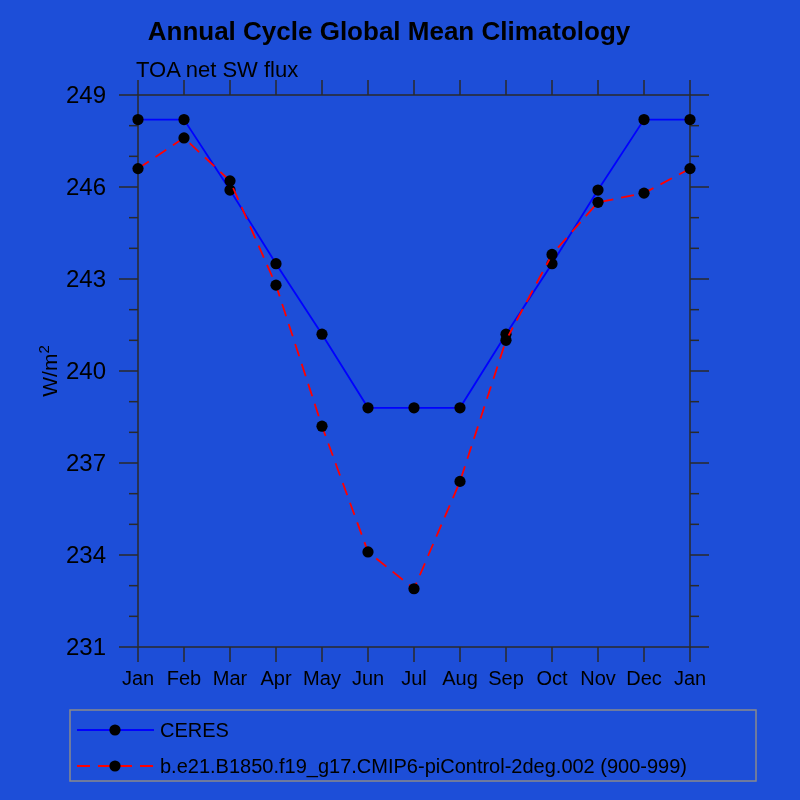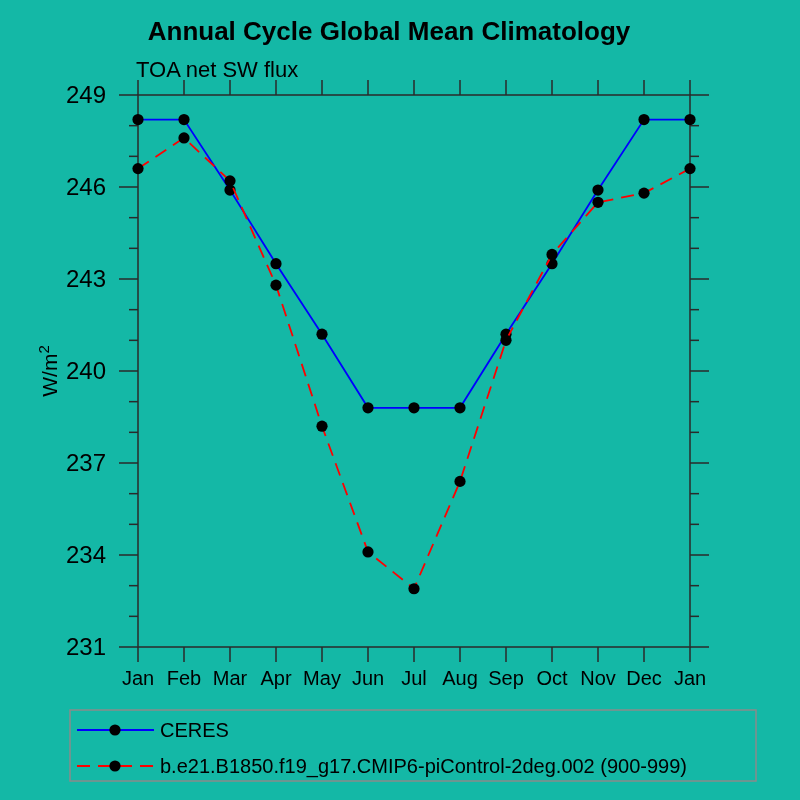--- a/index.html
+++ b/index.html
@@ -1,16 +1,16 @@
 <!DOCTYPE html>
 <html><head>
 <meta charset="utf-8">
 <style>
   html,body{margin:0;padding:0;background:#ffffff;}
-  .canvas{position:relative;width:800px;height:800px;background:#14b8a6;overflow:hidden;}
+  .canvas{position:relative;width:800px;height:800px;background:#1d4ed8;overflow:hidden;}
   svg text{font-family:"Liberation Sans","DejaVu Sans",sans-serif;fill:#000000;}
   .title{font-size:26px;font-weight:bold;text-anchor:middle;}
   .subtitle{font-size:22px;text-anchor:start;}
   .ytick{font-size:24px;text-anchor:end;}
   .xtick{font-size:20px;text-anchor:middle;}
   .ylab{font-size:21px;text-anchor:middle;}
   .legtext{font-size:20px;text-anchor:start;}
 </style>
 </head>
 <body>

